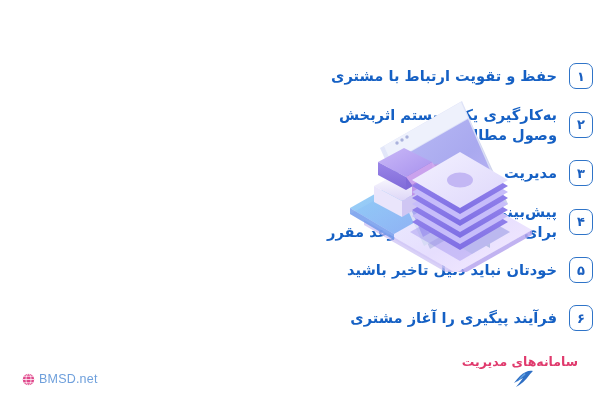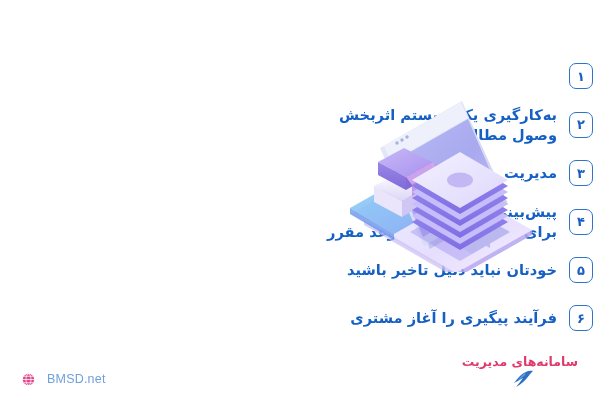--- a/index.html
+++ b/index.html
@@ -87,21 +87,21 @@
     bottom: 14px;
     display: flex;
     align-items: center;
     direction: ltr;
   }
   #footer-left .sitename {
     color: #6fa0dc;
     font-size: 12.5px;
     letter-spacing: .2px;
     font-family: "Liberation Sans", sans-serif;
-    margin-left: 12px;
+    margin-left: 4px;
   }
   #footer-right {
     position: absolute;
     right: 18px;
     bottom: 11px;
     display: flex;
     align-items: center;
     direction: ltr;
     flex-direction: column;
   }
@@ -116,20 +116,23 @@
 </style>
 </head>
 <body>
 
 <div id="page">
 
   <div id="list">
 
     <div class="row h1">
       <div class="badge">۱</div>
+      <div class="rowtext">
+        <span>حفظ و تقویت ارتباط با مشتری</span>
+      </div>
     </div>
 
     <div class="row h2">
       <div class="badge">۲</div>
       <div class="rowtext">
         <span>به‌کارگیری یک سیستم اثربخش</span>
         <span class="l2">وصول مطالبات</span>
       </div>
     </div>
 

